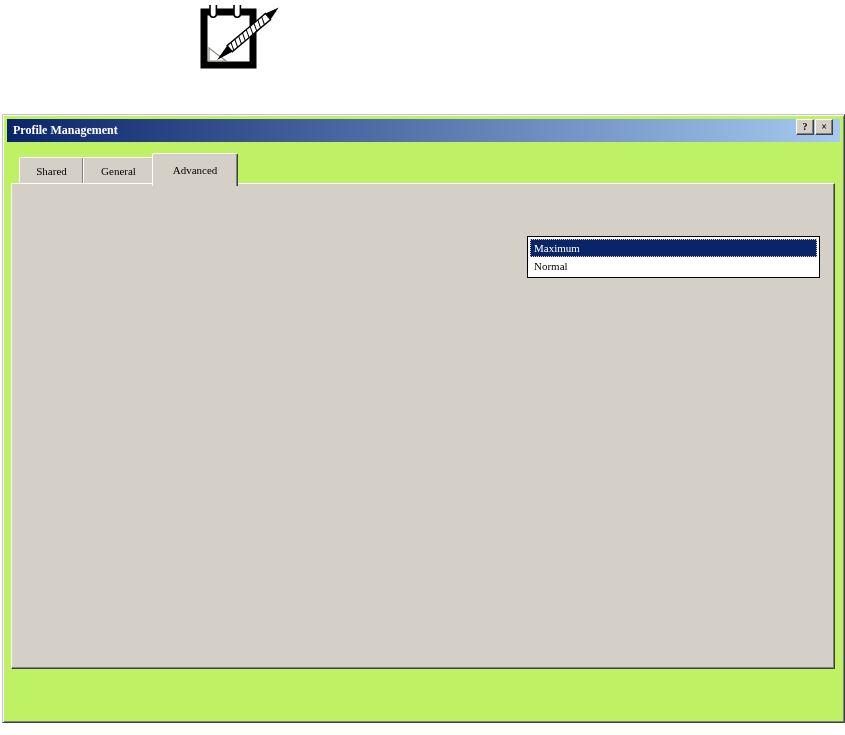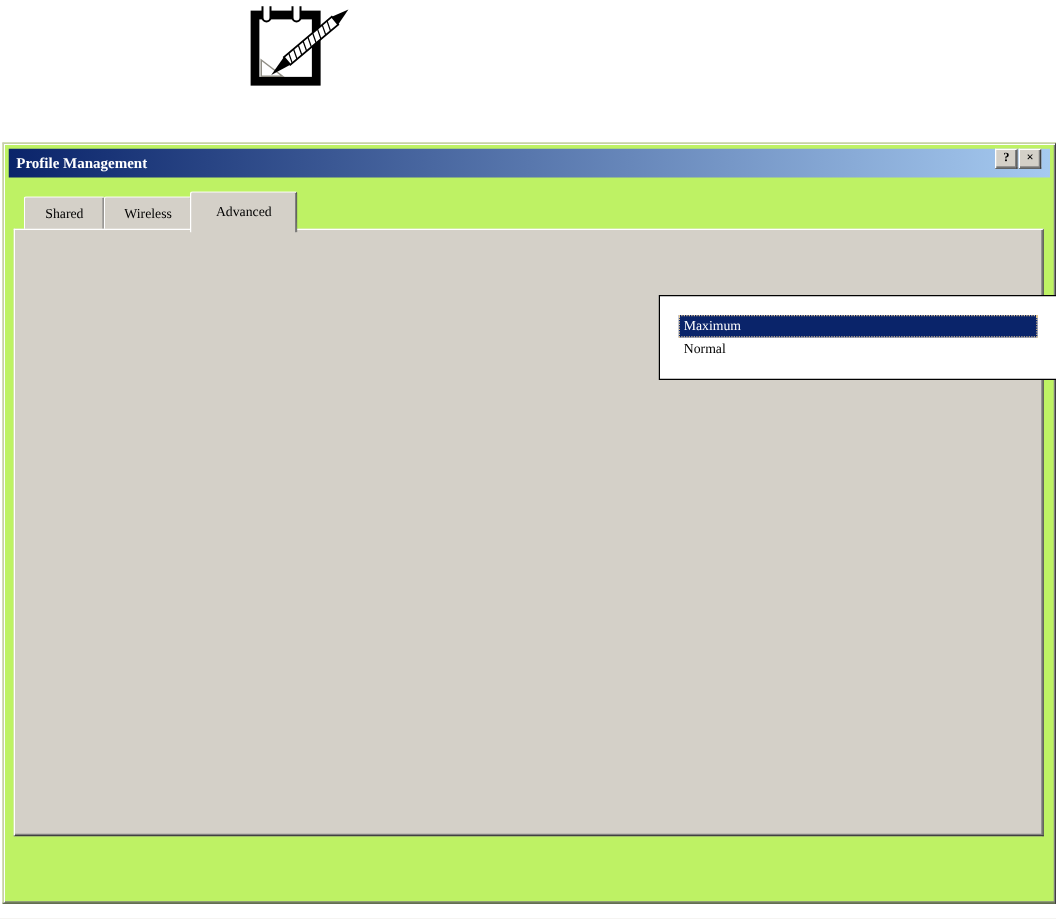--- a/index.html
+++ b/index.html
@@ -54,21 +54,21 @@
   .combo .val{padding-left:5px;white-space:nowrap;position:relative;z-index:1;}
   .combo .drop{position:absolute;top:2px;right:2px;bottom:2px;width:17px;background:#d4d0c8;
          border:1px solid;border-color:#fff #404040 #404040 #fff;box-shadow:inset -1px -1px 0 #808080;
          display:flex;align-items:center;justify-content:center;}
   .arrow{width:0;height:0;border-left:4px solid transparent;border-right:4px solid transparent;border-top:5px solid #000;}
   .combo.disabled{background:#d4d0c8;color:#817e76;}
   .combo.disabled .drop{box-shadow:none;border-color:#d4d0c8 #808080 #808080 #d4d0c8;}
   .combo.disabled .arrow{border-top-color:#817e76;}
 
   #ps-list{position:absolute;left:524px;top:121px;width:287px;background:#fff;
-           border:1px solid #000;padding:15px;z-index:6;}
+           border:1px solid #000;padding:2px;z-index:6;}
   .opt{height:18px;line-height:18px;padding-left:4px;}
   .opt.hl{background:#0a246a;color:#fff;outline:1px dotted #e3c793;outline-offset:-1px;}
 
   .cb{position:absolute;width:13px;height:13px;background:#fff;border:1px solid;
       border-color:#808080 #fff #fff #808080;
       box-shadow:inset 1px 1px 0 #404040,inset -1px -1px 0 #d4d0c8;}
   .cb.checked::after{content:"";position:absolute;left:2px;top:2px;width:7px;height:4px;
       border-left:2px solid #000;border-bottom:2px solid #000;transform:rotate(-45deg);}
 
   .radio{position:absolute;width:11px;height:11px;border-radius:50%;background:#d4d0c8;
@@ -107,21 +107,21 @@
     <span>?</span>
   </div>
   <div class="tb-btn" id="btn-close">
     <span>×</span>
   </div>
 
   <div class="tab unsel" id="tab-general">
     <span>Shared</span>
   </div>
   <div class="tab unsel" id="tab-security">
-    <span>Wireless</span>
+    <span>General</span>
   </div>
   <div class="tab sel" id="tab-advanced">
     <span>Advanced</span>
   </div>
 
   <div id="page"></div>
 
   <div class="group" style="left:32px;top:98px;width:272px;height:112px;">
     <span class="glabel">Transmit Power Level</span>
   </div>

